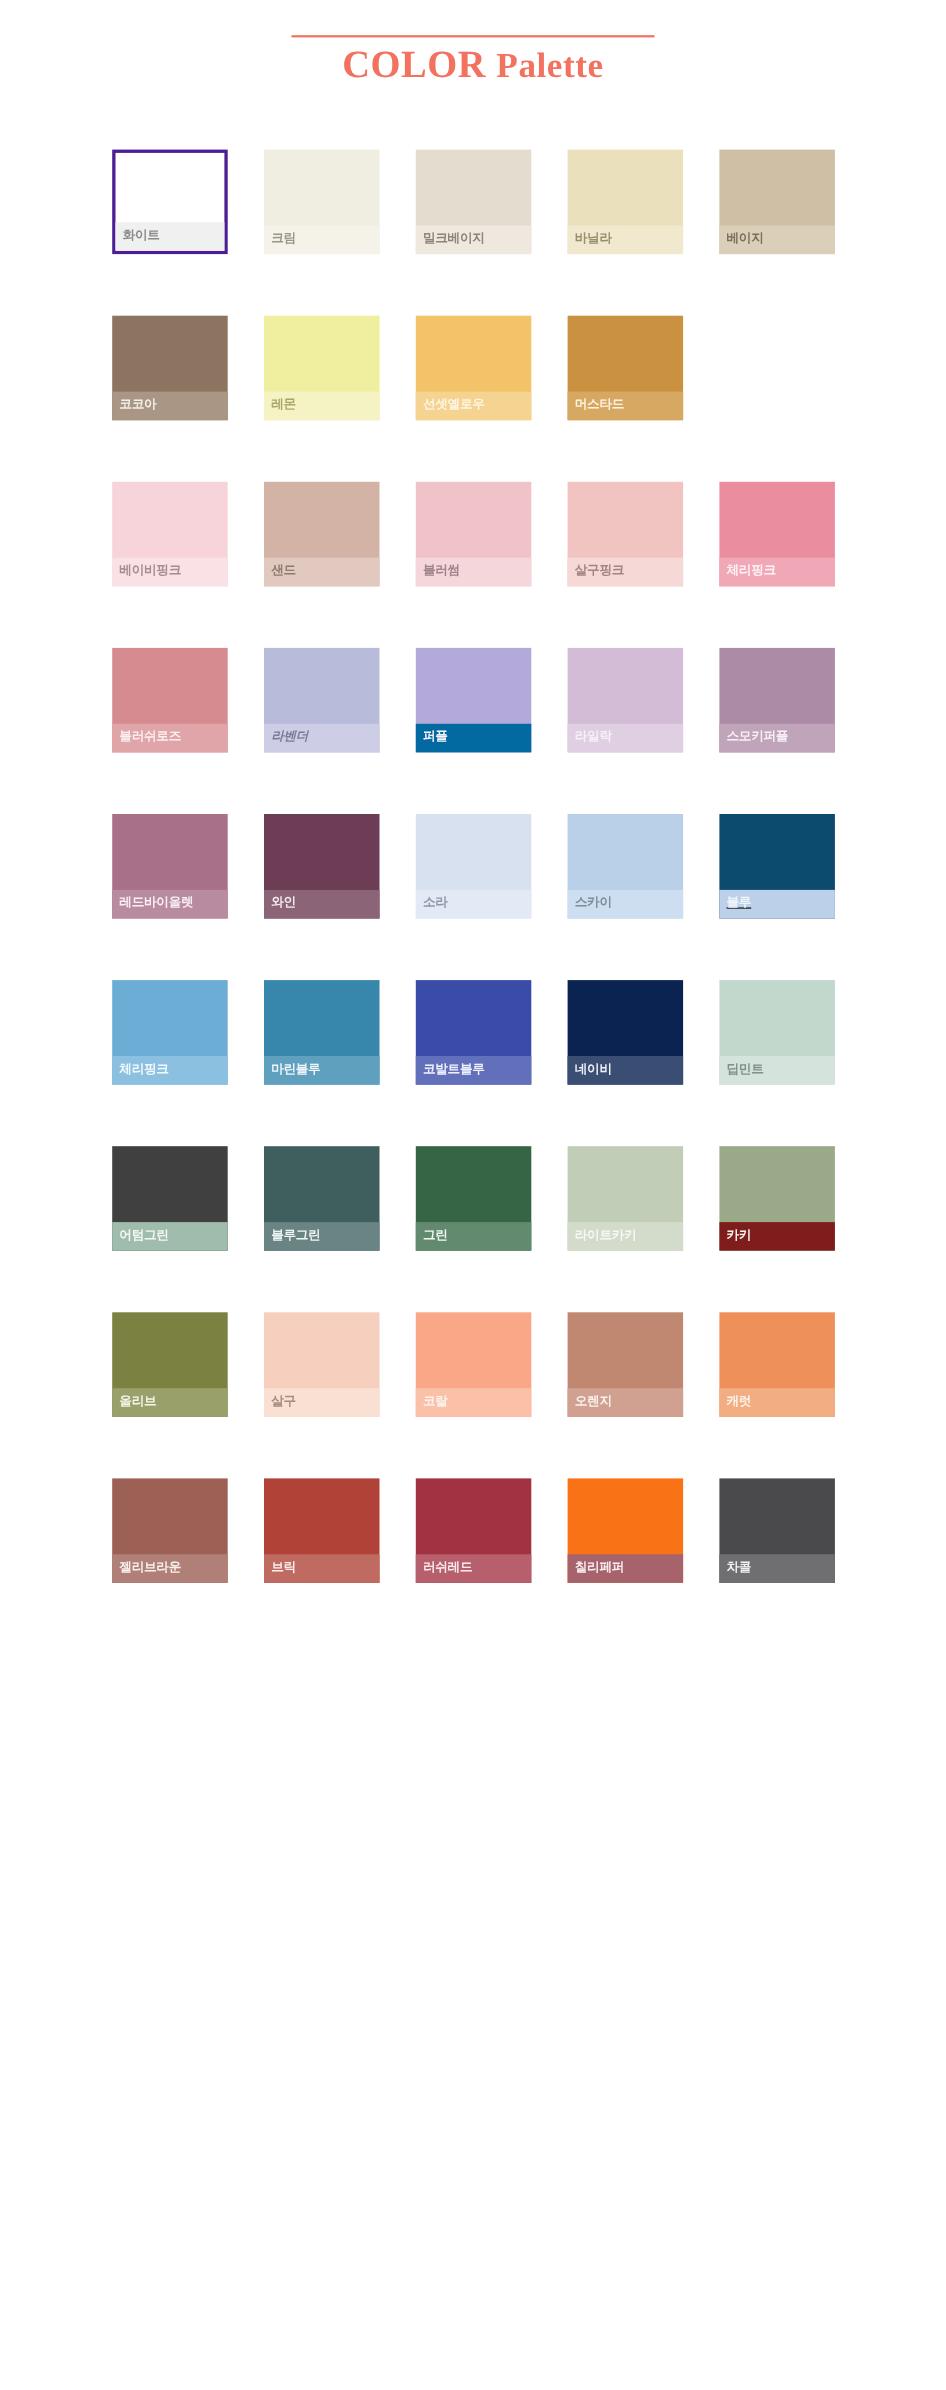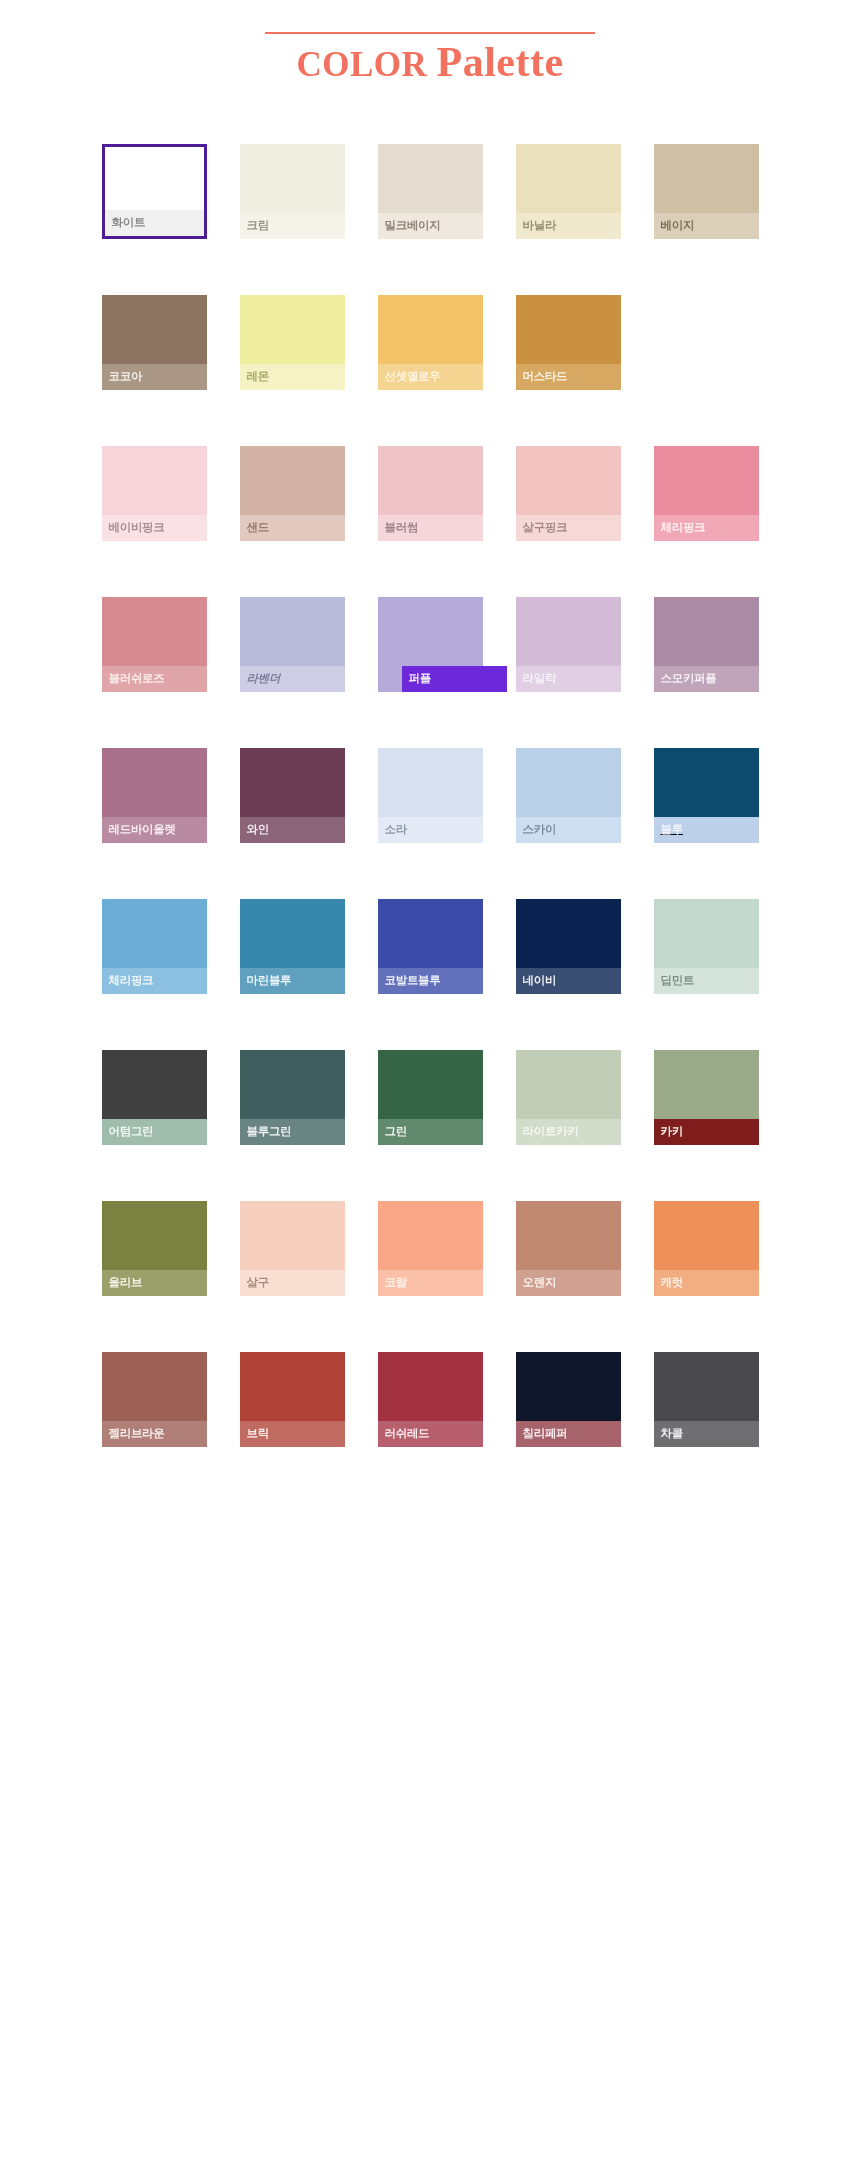--- a/index.html
+++ b/index.html
@@ -29,21 +29,21 @@
   }
   .title {
     font-family: "Liberation Serif", "DejaVu Serif", serif;
     font-weight: bold;
     font-size: 35px;
     letter-spacing: 0.5px;
     color: #f2715f;
     line-height: 1.12;
     white-space: nowrap;
   }
-  .title .em { font-size: 42px; text-align: center; }
+  .title .em { font-size: 32px; text-align: center; }
 
   
   .grid {
     width: 860px;
     padding: 30px 0 0 0;
     display: flex;
     flex-direction: column;
     row-gap: 56px;
   }
   .row {
@@ -138,21 +138,21 @@
         </div>
       </div>
       <div class="row">
         <div class="swatch" style="background: rgb(214, 139, 144);">
           <div class="swatch-label" style="background: rgb(224, 165, 169); color: rgb(251, 238, 238);">블러쉬로즈</div>
         </div>
         <div class="swatch" style="background: rgb(185, 187, 219);">
           <div class="swatch-label" style="background: rgb(205, 206, 230); color: rgb(122, 124, 150); font-style: italic;">라벤더</div>
         </div>
         <div class="swatch" style="background: rgb(179, 170, 218);">
-          <div class="swatch-label" style="background: #6d28d9; color: rgb(243, 241, 250); margin-left: 24px;">퍼플</div>
+          <div class="swatch-label" style="background: #0369a1; color: rgb(243, 241, 250);">퍼플</div>
         </div>
         <div class="swatch" style="background: rgb(211, 188, 214);">
           <div class="swatch-label" style="background: rgb(224, 207, 226); color: rgb(246, 240, 247);">라일락</div>
         </div>
         <div class="swatch" style="background: rgb(171, 139, 165);">
           <div class="swatch-label" style="background: rgb(191, 164, 186); color: rgb(246, 239, 244);">스모키퍼플</div>
         </div>
       </div>
       <div class="row">
         <div class="swatch" style="background: rgb(169, 112, 138);">
@@ -225,21 +225,21 @@
       <div class="row">
         <div class="swatch" style="background: rgb(156, 96, 85);">
           <div class="swatch-label" style="background: rgb(176, 128, 120); color: rgb(248, 239, 237);">젤리브라운</div>
         </div>
         <div class="swatch" style="background: rgb(176, 66, 56);">
           <div class="swatch-label" style="background: rgb(192, 107, 98); color: rgb(250, 238, 236);">브릭</div>
         </div>
         <div class="swatch" style="background: rgb(162, 49, 65);">
           <div class="swatch-label" style="background: rgb(183, 95, 108); color: rgb(249, 235, 237);">러쉬레드</div>
         </div>
-        <div class="swatch" style="background: #0f172a; align-items: flex-end;">
+        <div class="swatch" style="background: #f97316; align-items: flex-end;">
           <div class="swatch-label" style="background: rgb(167, 99, 107); color: rgb(248, 237, 238);">칠리페퍼</div>
         </div>
         <div class="swatch" style="background: rgb(74, 74, 77);">
           <div class="swatch-label" style="background: rgb(111, 111, 114); color: rgb(241, 241, 242);">차콜</div>
         </div>
       </div>
     </div>
 
 </div>
 

